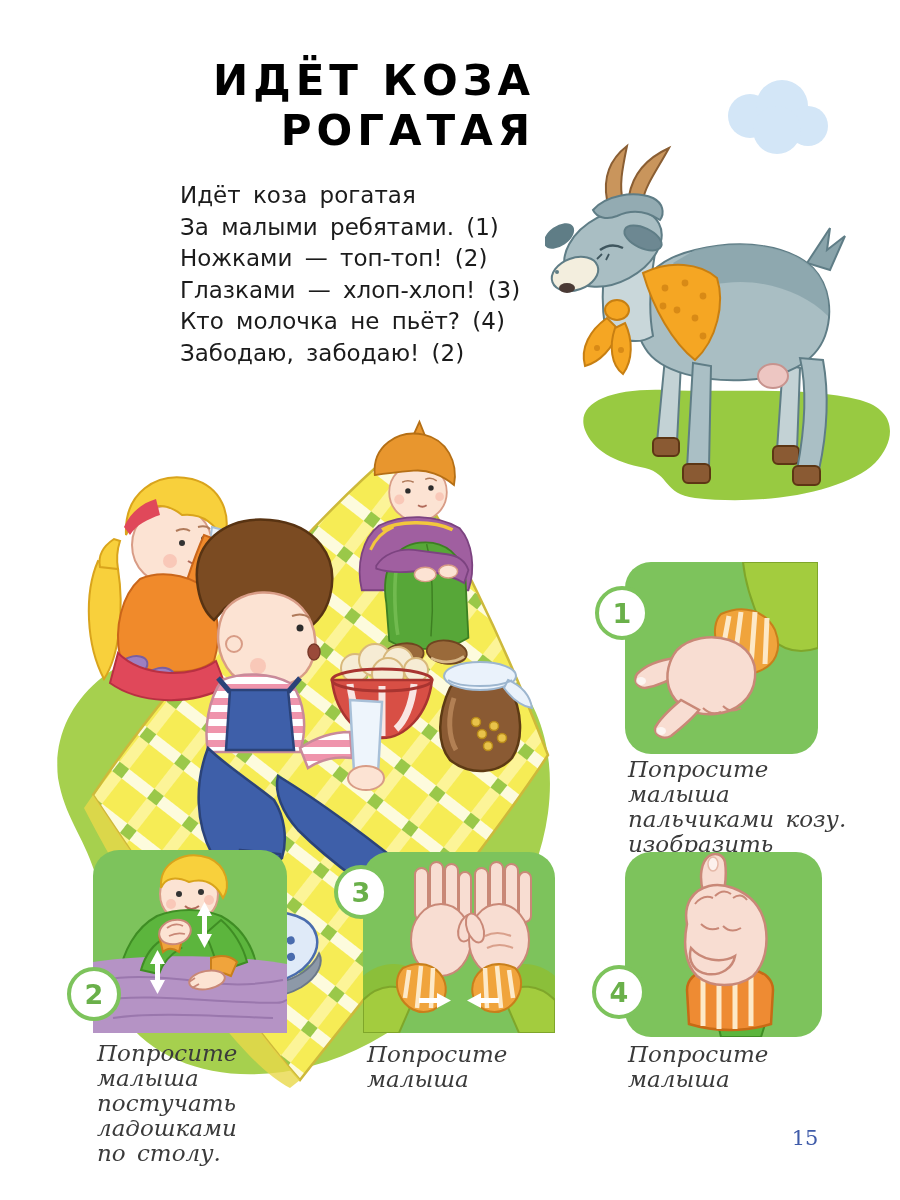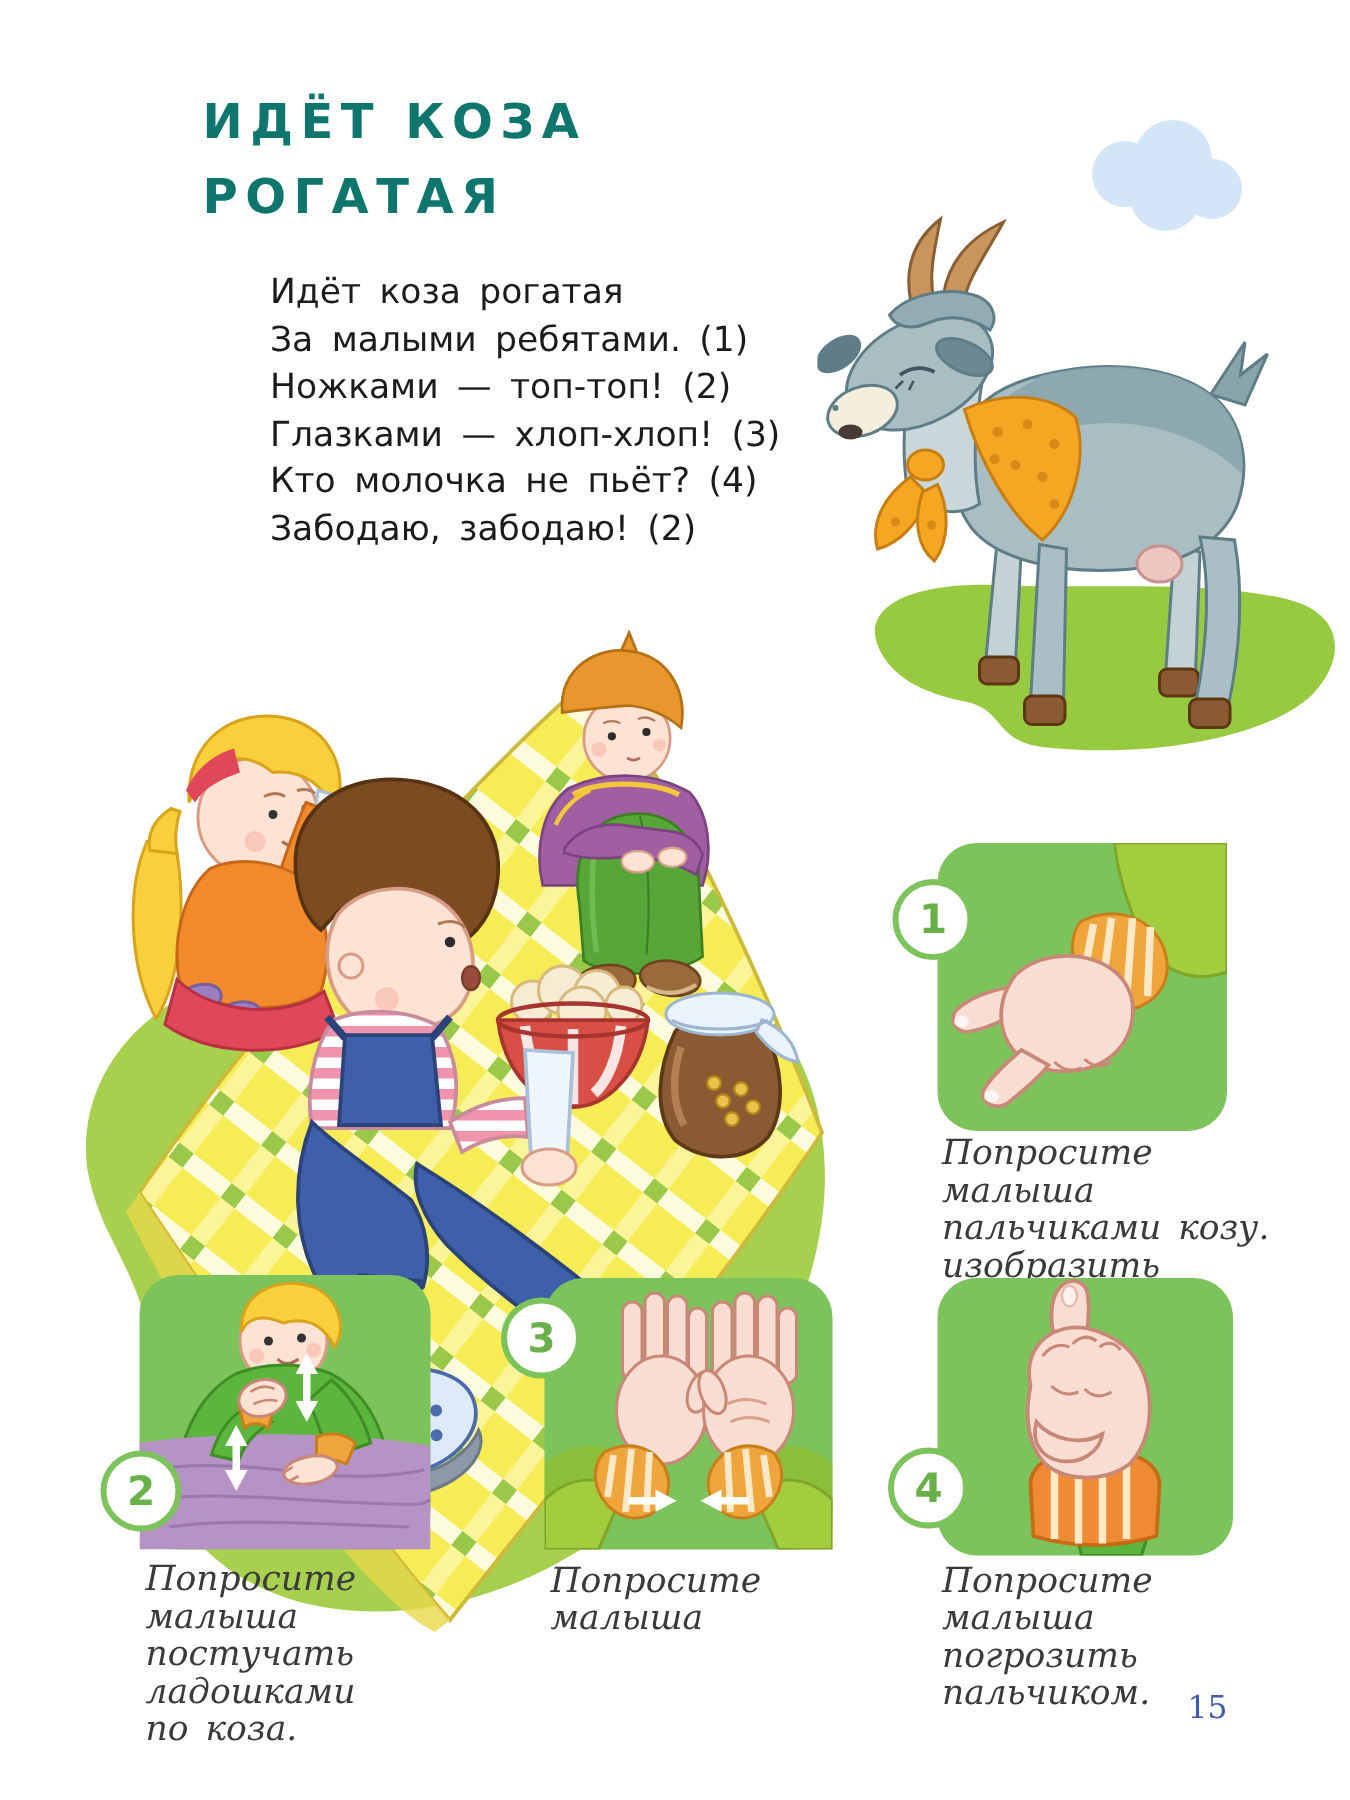--- a/index.html
+++ b/index.html
@@ -1,19 +1,19 @@
 <!DOCTYPE html>
 <html><head>
 <meta charset="utf-8">
 <style>
   html,body{margin:0;padding:0;background:#fff;}
   .page{position:relative;width:900px;height:1200px;background:#ffffff;overflow:hidden;
         font-family:"DejaVu Sans",sans-serif;}
-  .title{position:absolute;left:135px;top:56px;width:400px;text-align:left;
-         color:#0f766e;font-weight:bold;font-size:32px;line-height:50px;letter-spacing:5px;
+  .title{position:absolute;left:135px;top:56px;width:400px;text-align:right;
+         color:#000000;font-weight:bold;font-size:42px;line-height:50px;letter-spacing:5px;
          font-family:"DejaVu Sans",sans-serif;}
   .poem{position:absolute;left:180px;top:180px;width:400px;}
   .poem-line{font-size:23px;line-height:31.5px;color:#1b1b1b;word-spacing:5px;
              font-family:"DejaVu Sans",sans-serif;}
   .illu{position:absolute;}
   .panel{position:absolute;background:#7dc35c;border-radius:26px;}
   .panel svg{display:block;}
   .badge{position:absolute;width:54px;height:54px;border-radius:50%;background:#ffffff;
          border:4px solid #7dc35c;box-sizing:border-box;display:flex;align-items:center;
          justify-content:center;color:#6ab04a;font-weight:bold;font-size:27px;z-index:3;
@@ -281,21 +281,21 @@
       <g fill="#ffffff">
         <rect x="62" y="112" width="5" height="20"></rect>
         <path d="M 64.5 100 L 57 114 L 72 114 Z"></path>
           <path d="M 64.5 144 L 57 130 L 72 130 Z"></path>
       </g>
     </svg>
   </div>
   <div class="caption" style="left:97px;top:1041px">
     <span>Попросите малыша</span>
     <span>постучать ладошками</span>
-    <span>по коза.</span>
+    <span>по столу.</span>
   </div>
 
   <div class="panel" style="left:363px;top:852px;width:192px;height:181px">
     <div class="badge" style="left:-29px;top:13px">
       <span>3</span>
     </div>
     <svg width="192" height="181" viewBox="0 0 192 181">
       <path fill="#8bbf3a" d="M 0 124 C 18 108 44 108 58 124 C 66 134 64 146 58 154 L 0 170 Z"></path>
       <path fill="#8bbf3a" d="M 192 124 C 174 108 148 108 134 124 C 126 134 128 146 134 154 L 192 170 Z"></path>
       <path fill="#a3cc3e" stroke="#7fa62a" stroke-width="2" d="M 0 148 C 16 132 38 130 52 144 L 36 181 L 0 181 Z"></path>
@@ -344,19 +344,18 @@
       <path fill="none" stroke="#fde9c8" stroke-width="5" d="M 78 120 L 78 174 M 94 118 L 94 177 M 110 118 L 110 177 M 126 120 L 126 174"></path>
       <path fill="#f8ddd2" stroke="#c98877" stroke-width="2.5" d="M 78 40 C 74 24 76 10 84 4 C 90 0 98 2 100 10 C 102 24 100 38 96 52 L 78 52 Z"></path>
       <ellipse cx="88" cy="12" rx="5" ry="7" fill="#ffffff" opacity="0.6" stroke="#d9a08c" stroke-width="1.5"></ellipse>
       <path fill="#f8ddd2" stroke="#c98877" stroke-width="2.5" d="M 62 72 C 58 52 68 38 84 34 C 92 32 100 33 108 36 C 124 42 136 54 140 72 C 144 92 140 112 128 124 C 112 136 86 136 72 124 C 60 112 58 92 62 72 Z"></path>
       <path fill="none" stroke="#c98877" stroke-width="2" d="M 70 52 Q 78 42 88 46 M 90 44 Q 98 36 106 42 M 108 46 Q 116 40 122 48 M 76 72 Q 84 80 94 76 M 98 74 Q 106 82 116 76"></path>
       <path fill="#f8ddd2" stroke="#c98877" stroke-width="2.5" d="M 66 96 C 76 108 96 112 110 104 C 108 116 96 124 82 122 C 70 120 62 110 66 96 Z"></path>
     </svg>
   </div>
   <div class="caption" style="left:628px;top:1042px">
     <span>Попросите малыша</span>
-    <span>погрозить пальчиком.</span>
     <span></span>
   </div>
 
   <div class="pagenum">15</div>
 
 </div>
 
 </body></html>

